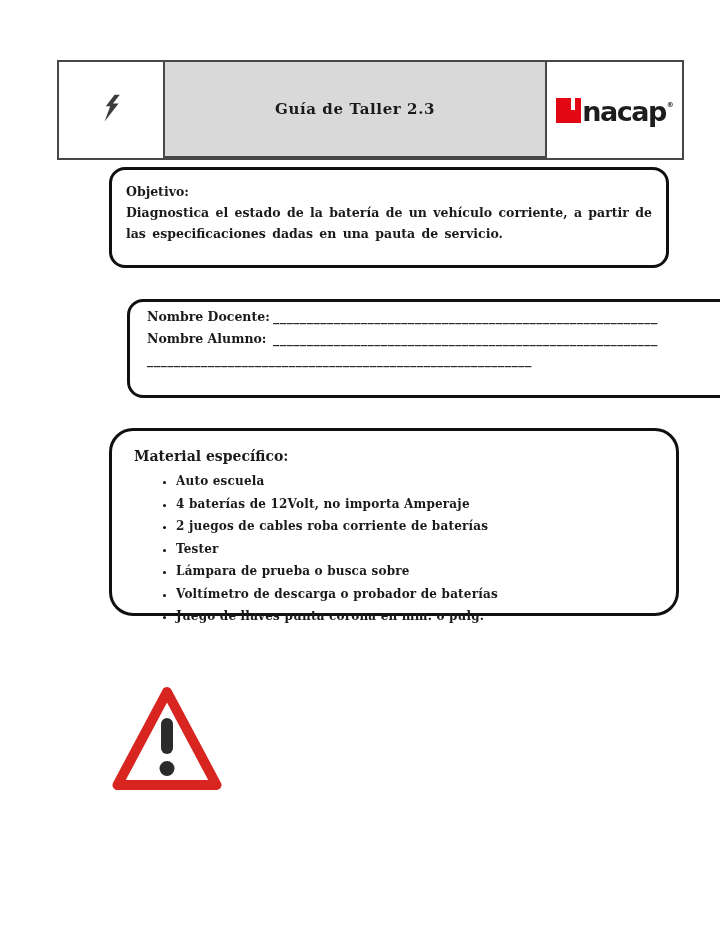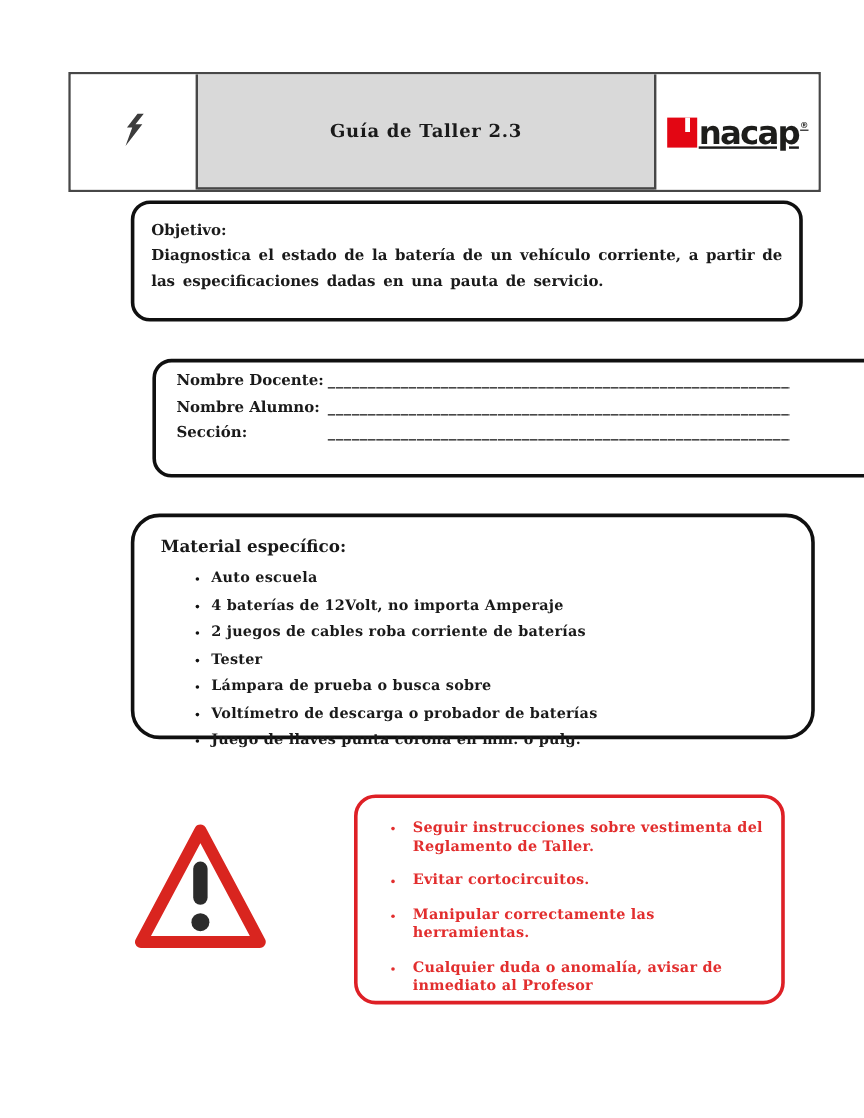--- a/index.html
+++ b/index.html
@@ -26,21 +26,21 @@
   .mid-bottom {
     flex:1; display:flex; align-items:center; justify-content:center;
     font-size:12.5px; letter-spacing:0.4px;
   }
   .cell-logo {
     width:137px; box-sizing:border-box; border-left:2px solid #474747;
     display:flex; align-items:center; justify-content:center; background:#ffffff;
   }
 
   
-  .logo { display:flex; align-items:flex-end; position:relative;text-decoration:underline; }
+  .logo { display:flex; align-items:flex-end; position:relative; }
   .logo-square { width:25px; height:25px; background:#e30613; position:relative; flex:0 0 auto; }
   .logo-notch { position:absolute; left:15px; top:0; width:4px; height:12px; background:#ffffff; }
   .logo-text {
     font-family:"DejaVu Sans","Liberation Sans",sans-serif; font-weight:bold;
     font-size:27px; line-height:23px; letter-spacing:-1.5px; color:#1d1d1b; margin-left:1px;
   }
   .logo-reg {
     font-family:"DejaVu Sans","Liberation Sans",sans-serif;
     font-size:7px; color:#1d1d1b; position:relative; top:-14px; left:1px;
   }
@@ -115,21 +115,20 @@
   <div class="rbox ident-box">
     <div class="id-row">
       <span class="id-label">Nombre Docente:</span>
       <span class="id-line">_____________________________________________________________</span>
     </div>
     <div class="id-row">
       <span class="id-label">Nombre Alumno:</span>
       <span class="id-line">___________________________________________________________</span>
     </div>
     <div class="id-row">
-      <span class="id-label">Sección:</span>
       <span class="id-line">___________________________________________________________</span>
     </div>
   </div>
 
   <div class="rbox materials-box">
     <div class="materials-label">Material específico:</div>
     <ul class="materials-list">
       <li>Auto escuela</li>
       <li>4 baterías de 12Volt, no importa Amperaje</li>
       <li>2 juegos de cables roba corriente de baterías</li>
@@ -141,22 +140,14 @@
   </div>
 
   <div class="warning-triangle">
     <svg width="114" height="110" viewBox="0 0 114 110">
       <path d="M57 8 L7.5 101 L106.5 101 Z" fill="#ffffff" stroke="#d9251f" stroke-width="10" stroke-linejoin="round"></path>
       <rect x="51" y="34" width="12" height="36" rx="6" fill="#2b2b2b"></rect>
       <circle cx="57" cy="84.5" r="7.5" fill="#2b2b2b"></circle>
     </svg>
   </div>
 
-  <div class="safety-box">
-    <ul class="safety-list">
-      <li>Seguir instrucciones sobre vestimenta del Reglamento de Taller.</li>
-      <li>Evitar cortocircuitos.</li>
-      <li>Manipular correctamente las herramientas.</li>
-      <li>Cualquier duda o anomalía, avisar de inmediato al Profesor</li>
-    </ul>
-  </div>
 
 </div>
 
 </body></html>

